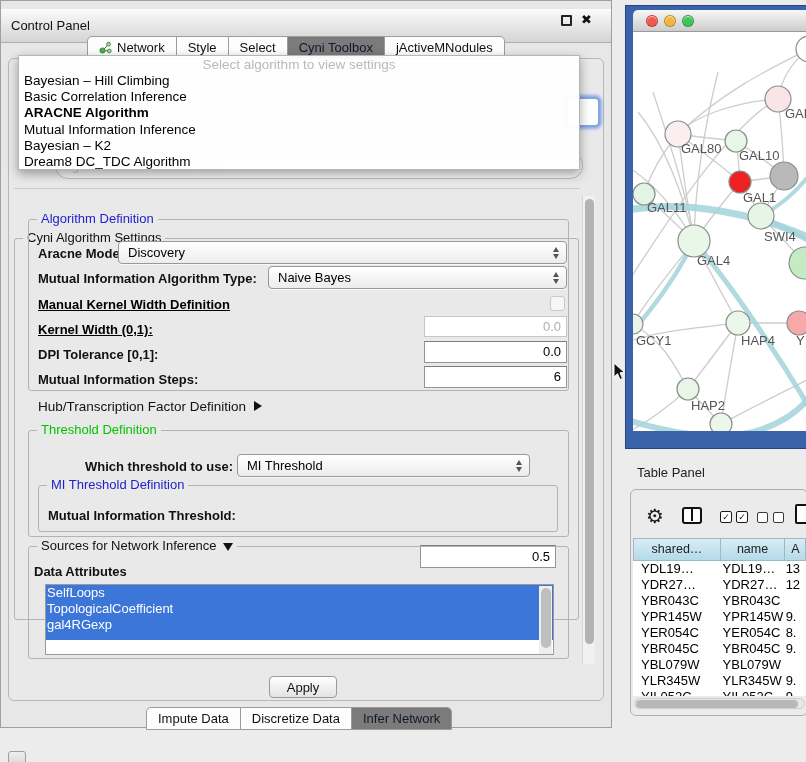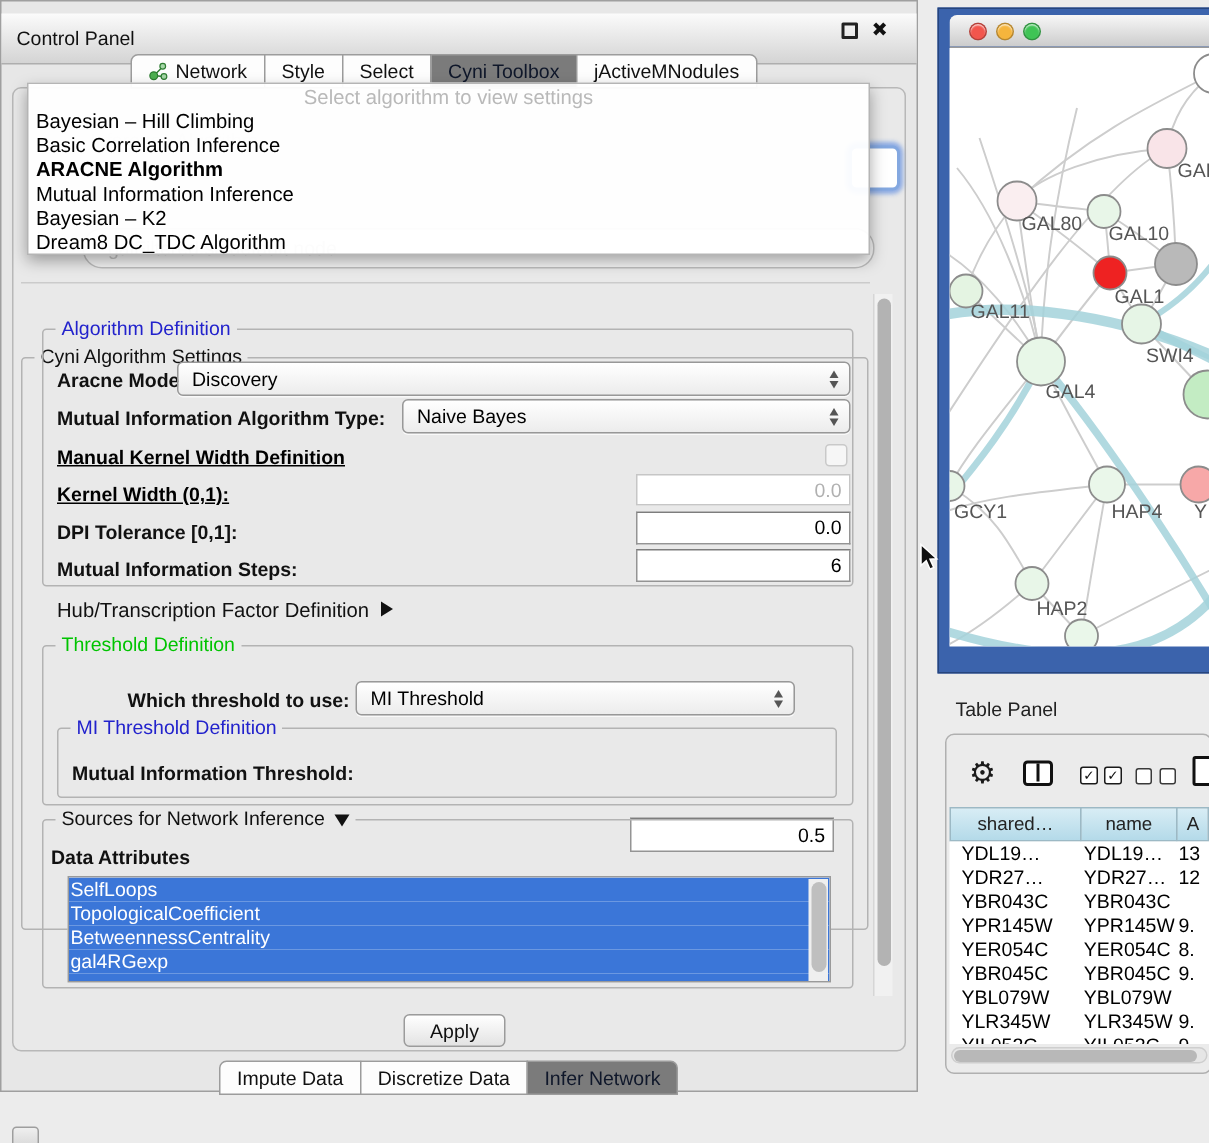--- a/index.html
+++ b/index.html
@@ -230,21 +230,20 @@
   <div class="abs tfield" style="left:420px;top:503px;width:136px;height:23px;line-height:21px;margin-top:42px;">0.5</div>
 
   <div class="abs gbox" style="left:28px;top:546px;width:541px;height:113px;">
     <span class="legend"><span>Sources for Network Inference</span><span class="tri-down"></span></span>
   </div>
   <div class="abs lbl" style="left:34px;top:564px;">Data Attributes</div>
   <div class="abs attr-list" style="left:45px;top:584px;width:509px;height:71px;">
     <div>
         <div class="attr-item">SelfLoops</div>
         <div class="attr-item">TopologicalCoefficient</div>
-        <div class="attr-item">BetweennessCentrality</div>
         <div class="attr-item">gal4RGexp</div>
       </div>
     <div class="attr-sliver"></div>
     <div class="list-sb">
         <div class="thumb"></div>
       </div>
   </div>
 
   <div class="abs btn" style="left:269px;top:676px;width:68px;height:22px;">Apply</div>
   <div class="abs tabstrip" style="left:146px;top:707px;">

